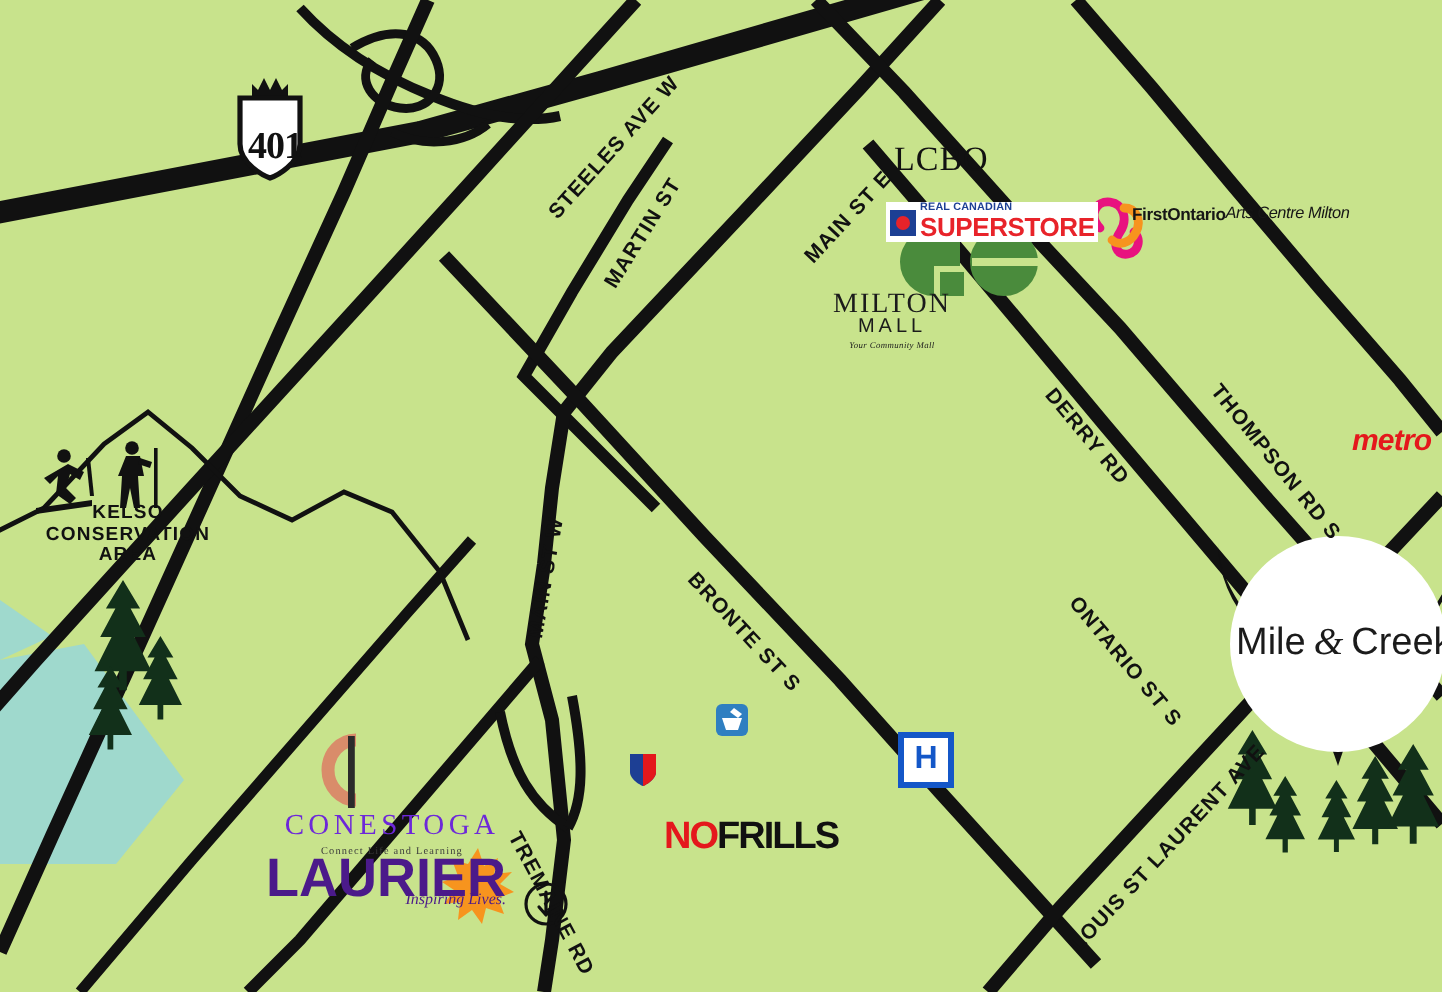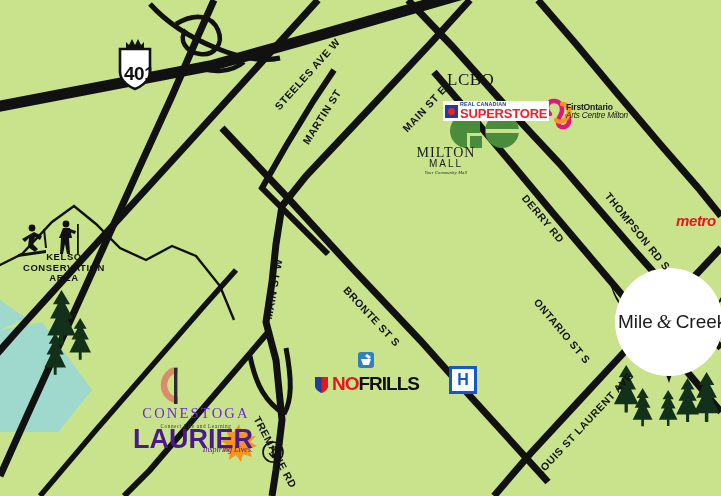--- a/index.html
+++ b/index.html
@@ -33,33 +33,33 @@
   .rcs-mark{width:13px;height:13px;background:#1d3f94;display:flex;align-items:center;justify-content:center;}
   .rcs-mark i{display:block;width:7px;height:7px;background:#e8232a;border-radius:50%;}
   .rcs-txt{display:flex;flex-direction:column;align-items:flex-start;line-height:1;}
   .rcs-t1{font-size:5.4px;font-weight:bold;color:#1d3f94;letter-spacing:0.1px;}
   .rcs-t2{font-size:13px;font-weight:bold;color:#e8232a;letter-spacing:-0.2px;}
 
   
   .mm-1{font-family:"Liberation Serif", serif;font-size:14px;color:#1b1b1b;letter-spacing:1px;line-height:1;}
   .mm-2{font-family:Liberation Sans, sans-serif;font-size:10px;color:#1b1b1b;letter-spacing:2px;line-height:1;margin-top:-1px;}
   .mm-3{font-family:"Liberation Serif", serif;font-style:italic;font-size:4.4px;color:#1b1b1b;letter-spacing:0.2px;margin-top:1px;}
-  .fo-txt{display:flex;flex-direction:column;align-items:flex-start;line-height:1.05;}
+  .fo-txt{display:flex;flex-direction:row;align-items:flex-start;line-height:1.05;}
   .fo-t1{font-size:8.6px;font-weight:bold;color:#161616;letter-spacing:-0.2px;}
   .fo-t2{font-size:8.2px;font-style:italic;color:#161616;letter-spacing:-0.2px;}
 
   
   .metro{font-family:"Liberation Sans", sans-serif;font-style:italic;font-weight:bold;font-size:15px;color:#e4181c;letter-spacing:-0.4px;}
   .sh-txt{display:flex;flex-direction:column;align-items:center;line-height:1;}
   .sh-t1{font-size:14px;font-weight:bold;color:#e4181c;letter-spacing:-0.3px;}
   .sh-t2{font-size:6.4px;font-weight:bold;color:#e4181c;letter-spacing:0.4px;}
 
   
   .nofrills{display:flex;align-items:center;gap:3px;}
-  .nf-txt{font-size:19px;font-weight:bold;letter-spacing:-1px;line-height:1;}
+  .nf-txt{font-size:19px;font-weight:bold;letter-spacing:-1px;line-height:1;margin-top:35px;}
   .nf-no{color:#e4181c;}
   .nf-frills{color:#111;}
 
   
   .hosp{width:22px;height:22px;background:#ffffff;border:3px solid #1457c8;display:flex;align-items:center;justify-content:center;}
   .hosp span{font-size:16px;font-weight:bold;color:#1457c8;line-height:1;font-family:"Liberation Sans",sans-serif;}
 
   
   .cnstg-1{font-family:Liberation Serif, serif;font-size:14.5px;color:#6d28d9;letter-spacing:2.2px;line-height:1;}
   .cnstg-2{font-family:"Liberation Serif", serif;font-size:5.2px;color:#3a3a3a;letter-spacing:0.6px;margin-top:2px;}
@@ -78,21 +78,21 @@
   .pin-txt{
     position:absolute;
     font-family:"Liberation Sans", sans-serif;
     font-size:19px;color:#1b1b1b;letter-spacing:0px;
     white-space:nowrap;
   }
   .pin-amp{font-family:"Liberation Serif", serif;font-style:italic;}
 
   
   .shield-num{
-    position:absolute;font-family:Liberation Sans, sans-serif;
+    position:absolute;font-family:Liberation Serif, serif;
     font-weight:bold;font-size:19px;color:#111;letter-spacing:-0.5px;
   }
 </style>
 </head>
 <body>
 
 <div id="map">
 
   <svg class="layer" viewBox="0 0 721 496">
 

